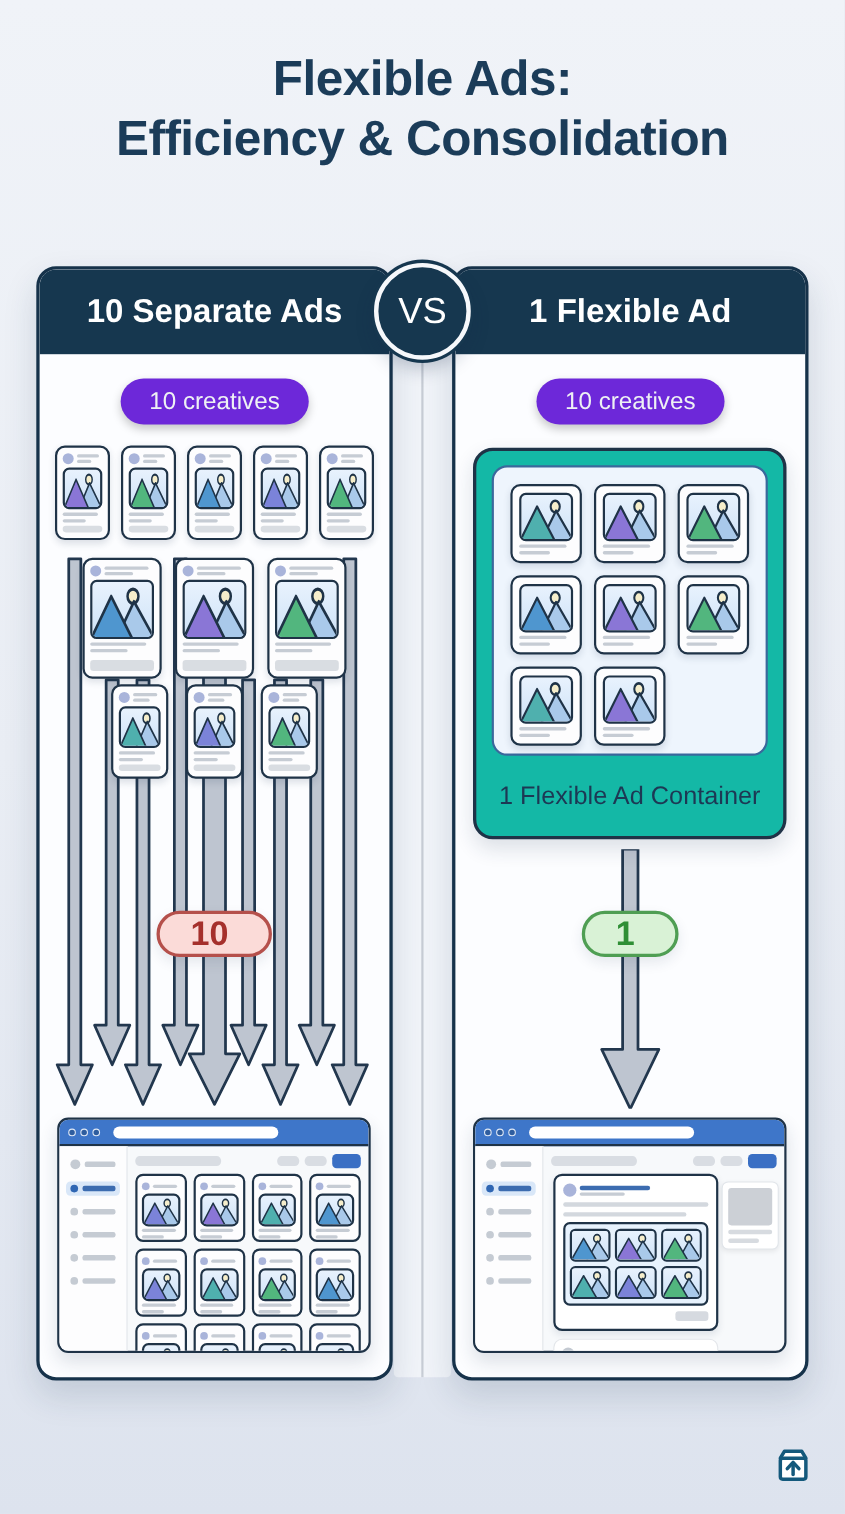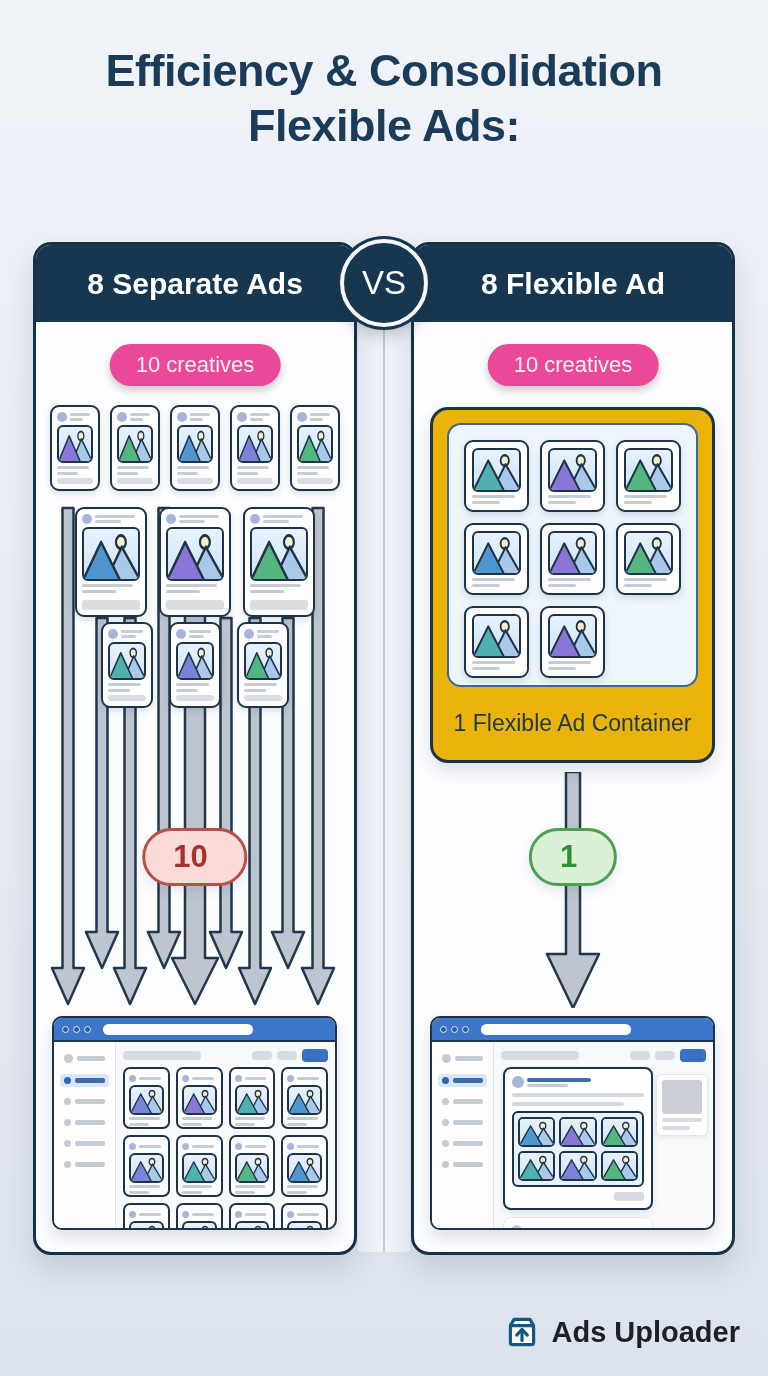--- a/index.html
+++ b/index.html
@@ -23,21 +23,21 @@
   
   .panel{position:absolute;top:242px;width:324px;height:1013px;box-sizing:border-box;
     border:3px solid #16324a;border-radius:18px;background:#fcfdff;overflow:hidden;
     box-shadow:0 14px 30px rgba(27,52,80,.15);}
   .panel.left{left:33px}.panel.right{left:411px}
   .panel-header{height:77px;background:#16374f;display:flex;align-items:center;justify-content:center;
     color:#fff;font-size:30px;font-weight:700;}
   .panel-body{position:absolute;top:77px;left:0;right:0;bottom:0;}
 
   .creatives{position:absolute;top:22px;left:50%;transform:translateX(-50%);
-    background:#ec4899;color:#eef1f4;font-size:22px;padding:8px 26px;border-radius:24px;
+    background:#6d28d9;color:#eef1f4;font-size:22px;padding:8px 26px;border-radius:24px;
     white-space:nowrap;box-shadow:0 4px 9px rgba(0,0,0,.22);z-index:4;}
 
   
   .crow{position:absolute;left:0;right:0;display:flex;justify-content:center;z-index:2;}
   .row1{top:83px;gap:10px}.row2{top:185px;gap:12px}.row3{top:300px;gap:16px}
   .row1 .adcard{width:50px;height:86px}.row2 .adcard{width:72px;height:110px}.row3 .adcard{width:52px;height:86px}
   .adcard{background:#fdfdfe;border:2.5px solid #1f3347;border-radius:9px;box-sizing:border-box;
     display:flex;flex-direction:column;padding:5px;gap:3px;box-shadow:0 3px 7px rgba(30,50,80,.14);}
   .ahead{display:flex;align-items:center;gap:3px;min-height:10px;}
   .avatar{width:10px;height:10px;border-radius:50%;background:#a9b4da;flex:0 0 auto;}
@@ -49,32 +49,32 @@
     background:linear-gradient(180deg,#e8f2fd,#cfe3f8);}
   .aimg svg{display:block;width:100%;height:100%;}
   .abtn{margin-top:auto;height:10px;border-radius:3px;background:#d9dde2;}
   .row1 .aimg{height:34px}.row2 .aimg{height:50px}.row3 .aimg{height:34px}
 
   
   .arrows-left{position:absolute;left:0;top:170px;width:318px;height:520px;z-index:1;}
   .arrow-right{position:absolute;left:127px;top:450px;width:64px;height:236px;z-index:1;}
 
   
-  .slots{position:absolute;top:506px;left:50%;transform:translateX(-50%);height:58px;box-sizing:border-box;
+  .slots{position:absolute;top:506px;left:50%;transform:translateX(-50%);height:42px;box-sizing:border-box;
     display:flex;align-items:center;padding:0 28px;border-radius:30px;font-size:28px;white-space:nowrap;
     z-index:3;color:#23272d;box-shadow:0 5px 12px rgba(30,50,80,.10);}
   .slots strong{font-weight:800;font-size:31px;margin-right:9px;}
   .slots.red{background:#fbdbd8;border:3px solid #b5504b;}
   .slots.red strong{color:#a5302c;}
   .slots.green{background:#d9f2d6;border:3px solid #4f9e53;}
   .slots.green strong{color:#2f8f35;}
 
   
   .flexc{position:absolute;left:16px;top:85px;width:285px;height:356px;box-sizing:border-box;
-    background:#eab308;border:3px solid #1f3347;border-radius:18px;z-index:2;
+    background:#14b8a6;border:3px solid #1f3347;border-radius:18px;z-index:2;
     box-shadow:0 8px 18px rgba(30,50,80,.14);}
   .flexc-inner{position:absolute;left:14px;top:13px;right:14px;height:264px;box-sizing:border-box;
     background:#eef5fd;border:2.5px solid #3a689c;border-radius:14px;padding:15px;
     display:grid;grid-template-columns:repeat(3,1fr);grid-auto-rows:1fr;gap:11px;}
   .adcard.plain{padding:6px;width:auto;height:auto;}
   .adcard.plain .aimg{height:40px;}
   .flexc-label{position:absolute;left:0;right:0;top:300px;text-align:center;
     font-size:23px;font-weight:500;color:#1d3854;}
 
   
@@ -135,29 +135,29 @@
   .brand{position:absolute;top:1313px;right:28px;display:flex;align-items:center;gap:10px;
     font-size:29px;font-weight:800;color:#1d2126;}
   .brand svg{display:block;}
 </style>
 </head>
 <body>
 
 <div class="page">
 
   <div class="title">
+    <div>Flexible Ads:</div>
     <div>Efficiency &amp; Consolidation</div>
-    <div>Flexible Ads:</div>
   </div>
 
   <div class="divider"></div>
 
   <section class="panel left">
     <div class="panel-header">
-      <span>8 Separate Ads</span>
+      <span>10 Separate Ads</span>
     </div>
     <div class="panel-body">
       <div class="creatives">10 creatives</div>
 
       <svg class="arrows-left" viewBox="0 0 318 520" fill="#bec5d0" stroke="#22374e" stroke-width="2.5" stroke-linejoin="round">
         <polygon points="26.5,16 37.5,16 37.5,476 48,476 32,512 16,476 26.5,476"></polygon>
         <polygon points="60.5,126 71.5,126 71.5,440 82,440 66,476 50,440 60.5,440"></polygon>
         <polygon points="88.5,126 99.5,126 99.5,476 110,476 94,512 78,476 88.5,476"></polygon>
         <polygon points="122.5,16 133.5,16 133.5,440 144,440 128,476 112,440 122.5,440"></polygon>
         <polygon points="149,120 169,120 169,466 182,466 159,512 136,466 149,466"></polygon>
@@ -666,21 +666,21 @@
                 </div>
               </div>
           </div>
         </div>
       </div>
     </div>
   </section>
 
   <section class="panel right">
     <div class="panel-header">
-      <span>8 Flexible Ad</span>
+      <span>1 Flexible Ad</span>
     </div>
     <div class="panel-body">
       <div class="creatives">10 creatives</div>
 
       <div class="flexc">
         <div class="flexc-inner">
             <div class="adcard plain">
               <div class="aimg">
                 <svg viewBox="0 0 60 42" preserveAspectRatio="none">
                   <circle cx="41" cy="11" r="5.5" fill="#f6eecb" stroke="#1f3347" stroke-width="2.5"></circle>
@@ -925,16 +925,15 @@
 
   <div class="vs">VS</div>
 
   <footer class="brand">
     <svg width="38" height="38" viewBox="0 0 36 36" fill="none" stroke="#14597c" stroke-width="3" stroke-linecap="round" stroke-linejoin="round">
       <path d="M7 12 L10.5 6 H25.5 L29 12" fill="#fff"></path>
       <rect x="7" y="12" width="22" height="18" rx="2" fill="#fff"></rect>
       <path d="M18 26 V17"></path>
       <path d="M13 21 L18 15.5 L23 21"></path>
     </svg>
-    <span>Ads Uploader</span>
   </footer>
 
 </div>
 
 </body></html>

